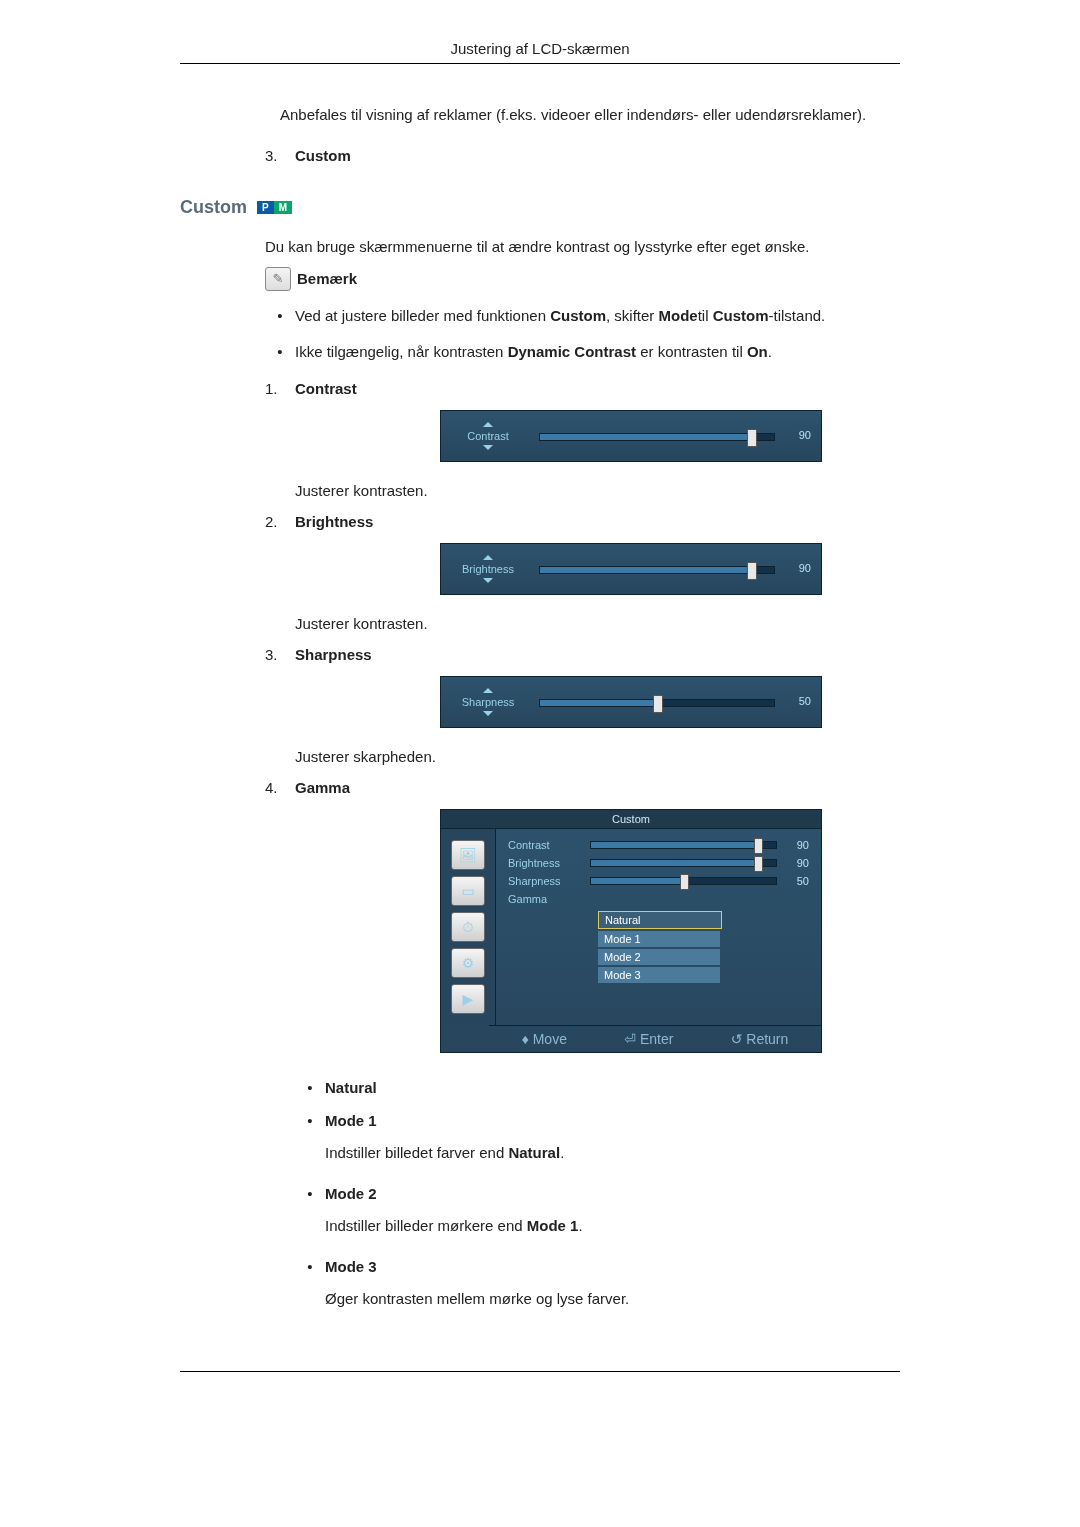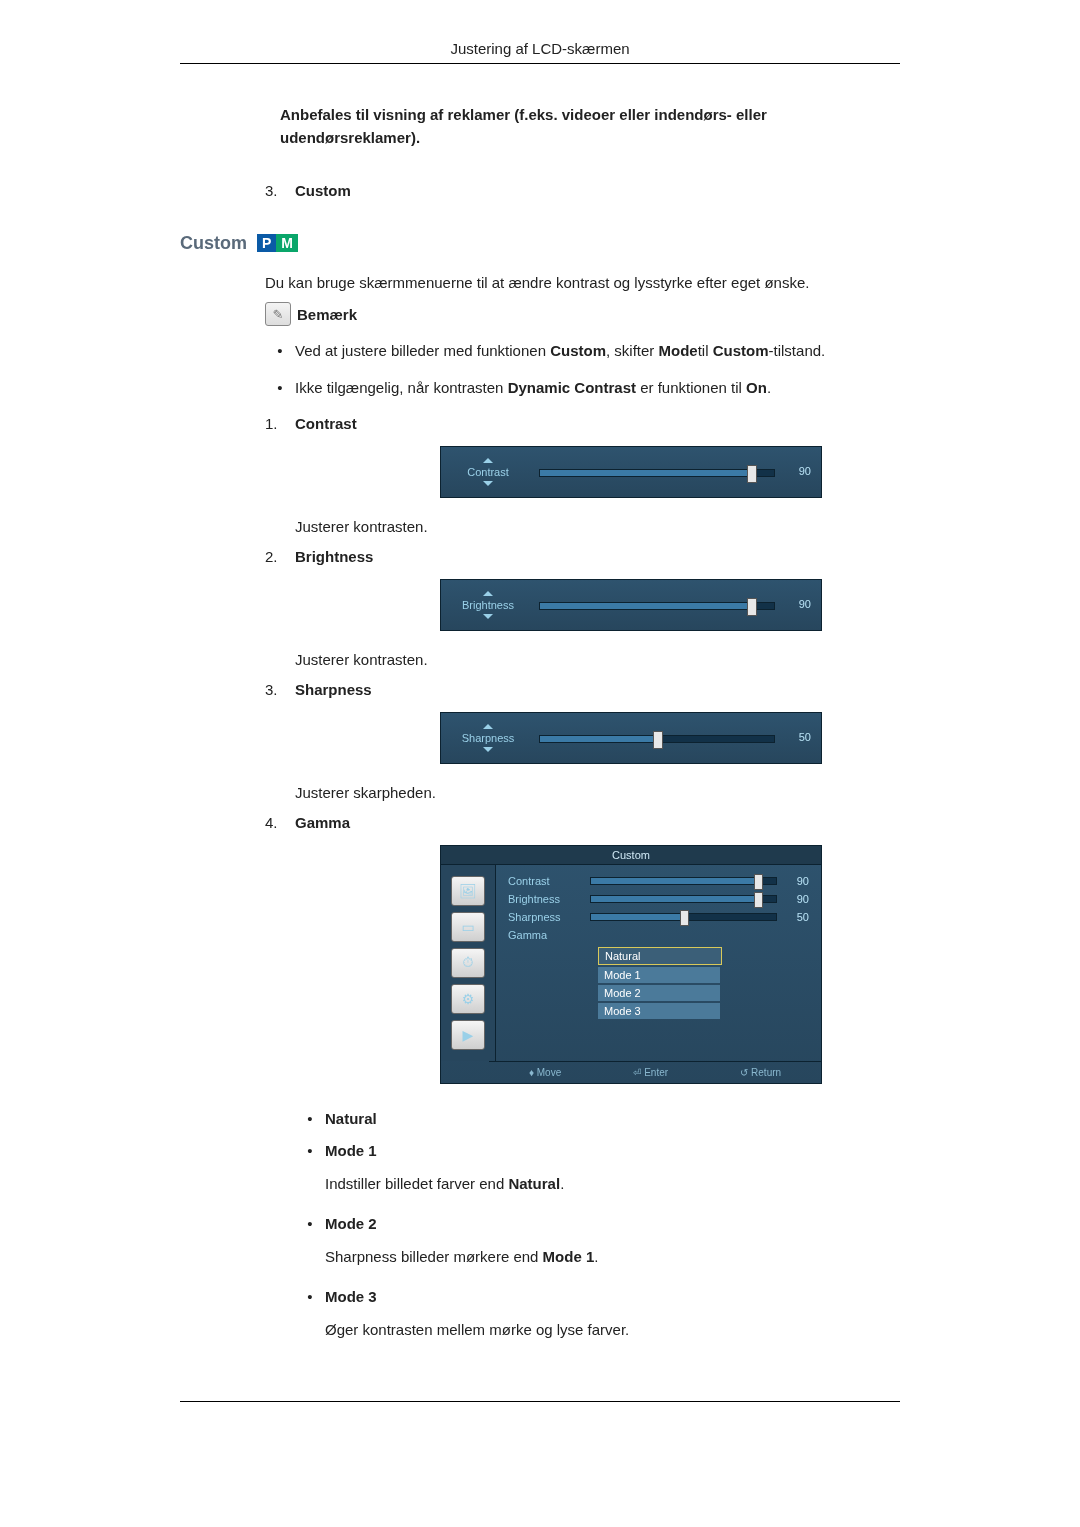--- a/index.html
+++ b/index.html
@@ -33,22 +33,21 @@
     border: none;
     border-top: 1px solid #000;
     margin: 60px 110px 0 110px;
   }
   .content {
     margin: 0 110px;
   }
   .para-indent {
     margin-left: 100px;
     line-height: 1.5;
-    margin-bottom: 31px;
-    font-weight: bold;
+    margin-bottom: 18px;
   }
   .ordered-row {
     display: flex;
     margin-left: 85px;
     margin-bottom: 14px;
     line-height: 1.5;
   }
   .ordered-num {
     width: 30px;
     flex: none;
@@ -59,21 +58,21 @@
   .section-heading {
     font-size: 18px;
     color: #5a6a7a;
     font-weight: bold;
     margin: 30px 0 18px 0;
     display: flex;
     align-items: center;
   }
   .pm-badge {
     margin-left: 10px;
-    font-size: 14px;
+    font-size: 10px;
     font-weight: bold;
   }
   .pm-p {
     background: #0a5aa6;
     color: #fff;
     padding: 1px 5px;
   }
   .pm-m {
     background: #0aa66a;
     color: #fff;
@@ -203,21 +202,21 @@
   .menu-sub-list {margin-left:90px;margin-top:2px;}
   .menu-sub-item {
     background:#4b7a9a;color:#fff;width:110px;padding:2px 6px;margin-bottom:2px;font-size:11px;
   }
   .menu-sub-item.sel {
     border:1px solid #d8c95a;background:#3b5f78;
   }
   .menu-footer {
     border-top:1px solid #0c2230;
     display:flex;justify-content:space-around;
-    padding:5px 4px;font-size:10px;color:#8ab8cf;margin-left:48px;
+    padding:5px 4px;font-size:14px;color:#8ab8cf;margin-left:48px;
   }
   .sub-bullet-inner-desc {
     margin-left: 115px;
     margin-bottom:8px;
     line-height:1.5;
   }
 </style>
 </head>
 <body>
 
@@ -254,21 +253,21 @@
     <div class="bullet-row">
       <div class="bullet-dot">•</div>
       <div class="bullet-body">
         <span>Ved at justere billeder med funktionen </span><span class="bold">Custom</span><span>, skifter </span><span class="bold">Mode</span><span>til </span><span class="bold">Custom</span><span>-tilstand.</span>
       </div>
     </div>
 
     <div class="bullet-row">
       <div class="bullet-dot">•</div>
       <div class="bullet-body">
-        <span>Ikke tilgængelig, når kontrasten </span><span class="bold">Dynamic Contrast</span><span> er funktionen til </span><span class="bold">On</span><span>.</span>
+        <span>Ikke tilgængelig, når kontrasten </span><span class="bold">Dynamic Contrast</span><span> er kontrasten til </span><span class="bold">On</span><span>.</span>
       </div>
     </div>
 
     <div class="sub-ordered-row">
       <div class="ordered-num">1.</div>
       <div class="ordered-body bold">Contrast</div>
     </div>
     <div class="slider-graphic">
       <div class="slider-label-region">
         <div class="slider-arrow up"></div>
@@ -389,21 +388,21 @@
     </div>
     <div class="sub-desc">
       <span>Indstiller billedet farver end </span><span class="bold">Natural</span><span>.</span>
     </div>
 
     <div class="sub-bullet-row">
       <div class="sub-bullet-dot">•</div>
       <div class="bold">Mode 2</div>
     </div>
     <div class="sub-desc">
-      <span>Sharpness billeder mørkere end </span><span class="bold">Mode 1</span><span>.</span>
+      <span>Indstiller billeder mørkere end </span><span class="bold">Mode 1</span><span>.</span>
     </div>
 
     <div class="sub-bullet-row">
       <div class="sub-bullet-dot">•</div>
       <div class="bold">Mode 3</div>
     </div>
     <div class="sub-desc">Øger kontrasten mellem mørke og lyse farver.</div>
 
   </div>
 

